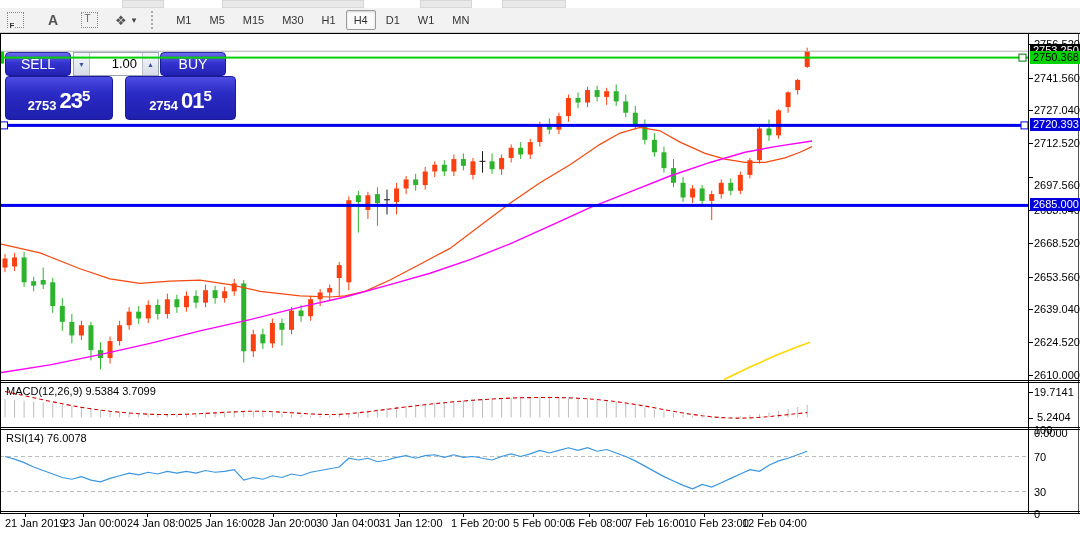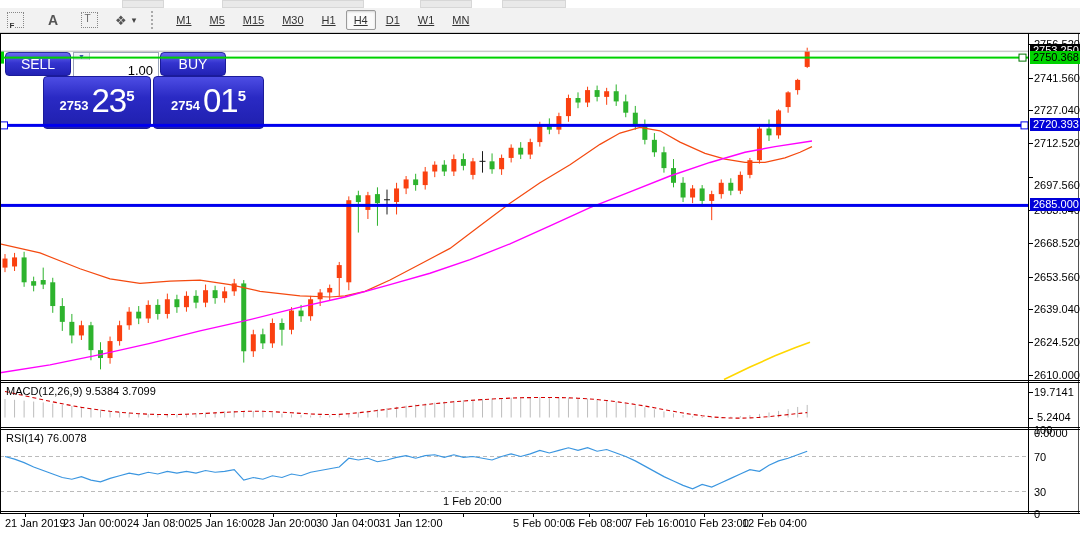--- a/index.html
+++ b/index.html
@@ -11,36 +11,36 @@
   .topstrip .sliver{position:absolute;top:0;height:6px;background:#e9e9e9;border:1px solid #d7d7d7;}
   
   #toolbar{position:absolute;top:8px;left:0;width:1080px;height:24px;background:#f2f2f2;
            border-bottom:1px solid #cfcfcf;display:flex;align-items:center;}
   .tbtn{height:20px;min-width:20px;margin:0 2px;display:flex;align-items:center;justify-content:center;
         color:#555;font-size:13px;border:1px solid transparent;border-radius:2px;cursor:default;}
   .icon-box{width:15px;height:14px;border:1px dotted #888;position:relative;color:#666;}
   .icon-box .f{position:absolute;left:1px;bottom:-3px;font-size:8px;font-weight:bold;color:#333;background:#f2f2f2;padding:0 1px;}
   .icon-box .t{position:absolute;left:3px;top:0px;font-size:10px;color:#666;}
   .grip{width:6px;height:18px;border-left:2px dotted #aaa;margin:0 8px 0 12px;}
-  .tf{font-size:11px;color:#333;padding:3px 7px;margin:0 1px;border:1px solid transparent;border-radius:2px;text-decoration:underline;}
+  .tf{font-size:11px;color:#333;padding:3px 7px;margin:0 1px;border:1px solid transparent;border-radius:2px;}
   .tf.active{background:#fafafa;border:1px solid #9a9a9a;box-shadow:inset 0 1px 2px rgba(0,0,0,.15);}
   
   #chartwin{position:absolute;top:33px;left:0;width:1080px;height:504px;background:#fff;}
   #symbolrow{position:absolute;top:6px;left:6px;font-size:11px;color:#000;font-weight:bold;}
   #symbolrow .arr{font-size:8px;margin-right:4px;}
   
   #panel{position:absolute;top:19px;left:5px;width:245px;height:63px;}
   .bluebtn{background:linear-gradient(#6b6bf2,#3434cf 45%,#2222b4);border:1px solid #1b1b9a;border-radius:4px;
            color:#fff;display:flex;align-items:center;justify-content:center;font-size:14px;}
   .pricebox{background:linear-gradient(#4d4de4,#2a2ac4 40%,#1f1fae);border:1px solid #1b1b9a;border-radius:4px;
-            color:#fff;display:flex;align-items:flex-end;justify-content:center;padding-bottom:12px;margin-left:38px;}
+            color:#fff;display:flex;align-items:flex-end;justify-content:center;padding-bottom:3px;}
   .pfx{font-size:13px;font-weight:bold;margin-right:3px;line-height:20px;}
-  .big{font-size:33px;font-weight:normal;line-height:30px;letter-spacing:-1px;text-align:right;}
+  .big{font-size:22px;font-weight:bold;line-height:30px;letter-spacing:-1px;text-align:right;}
   .sup{font-size:15px;font-weight:bold;position:relative;top:-12px;}
-  #volwrap{position:absolute;top:0;left:68px;width:84px;height:22px;display:flex;border:1px solid #9aa4b8;background:#fff;flex-direction:column;}
+  #volwrap{position:absolute;top:0;left:68px;width:84px;height:22px;display:flex;border:1px solid #9aa4b8;background:#fff;}
   .spin{width:15px;background:linear-gradient(#f4f6fa,#d8dde8);display:flex;align-items:center;justify-content:center;
         font-size:7px;color:#3a57a8;border:0;border-right:1px solid #b8c0d0;}
   .spin.up{border-right:0;border-left:1px solid #b8c0d0;}
   #volume{flex:1;font-size:13px;color:#000;text-align:right;padding:3px 5px 0 0;background:#fff;}
   
   .ticklabel{position:absolute;left:1034px;font-size:11px;color:#000;white-space:nowrap;}
   .badge{position:absolute;left:1030px;width:49px;height:13px;line-height:13px;font-size:11px;text-align:left;padding-left:3px;}
   .datelabel{position:absolute;top:517px;font-size:11px;color:#000;white-space:nowrap;}
   .panelabel{position:absolute;font-size:11px;color:#000;}
   svg{position:absolute;top:0;left:0;}
@@ -104,21 +104,21 @@
           </div>
     </div>
     <div class="bluebtn abs" style="top:0;left:155px;width:64px;height:22px;">
       <span>BUY</span>
     </div>
     <div class="pricebox abs" style="top:24px;left:0;width:106px;height:39px;">
       <span class="pfx">2753</span>
       <span class="big">23</span>
       <span class="sup">5</span>
     </div>
-    <div class="pricebox abs" style="top:24px;left:110px;width:109px;height:39px;">
+    <div class="pricebox abs" style="top:24px;left:120px;width:109px;height:39px;">
       <span class="pfx">2754</span>
       <span class="big">01</span>
       <span class="sup">5</span>
     </div>
   </div>
 </div>
 
 <svg id="chart-svg" width="1080" height="537" viewBox="0 0 1080 537">
       <rect x="0" y="51.09387796887793" width="1028" height="1" fill="#c8c8c8"></rect>
       <g>
@@ -460,21 +460,21 @@
       <div class="badge" style="left: 1030px; top: 50.6104px; background: rgb(0, 210, 0); color: rgb(0, 0, 0); z-index: 3;">2750.368</div>
       <div class="badge" style="left: 1030px; top: 118.388px; background: rgb(0, 0, 216); color: rgb(255, 255, 255);">2720.393</div>
       <div class="badge" style="left: 1030px; top: 198.416px; background: rgb(0, 0, 216); color: rgb(255, 255, 255);">2685.000</div>
       <div class="datelabel" style="left: 5px; top: 517px;">21 Jan 2019</div>
       <div class="datelabel" style="left: 63px; top: 517px;">23 Jan 00:00</div>
       <div class="datelabel" style="left: 127px; top: 517px;">24 Jan 08:00</div>
       <div class="datelabel" style="left: 190px; top: 517px;">25 Jan 16:00</div>
       <div class="datelabel" style="left: 253px; top: 517px;">28 Jan 20:00</div>
       <div class="datelabel" style="left: 316px; top: 517px;">30 Jan 04:00</div>
       <div class="datelabel" style="left: 379px; top: 517px;">31 Jan 12:00</div>
-      <div class="datelabel" style="left: 443px; top: 495px;">1 Feb 20:00</div>
+      <div class="datelabel" style="left: 443px; top: 517px; padding-left: 8px;">1 Feb 20:00</div>
       <div class="datelabel" style="left: 513px; top: 517px;">5 Feb 00:00</div>
       <div class="datelabel" style="left: 569px; top: 517px;">6 Feb 08:00</div>
       <div class="datelabel" style="left: 626px; top: 517px;">7 Feb 16:00</div>
       <div class="datelabel" style="left: 684px; top: 517px;">10 Feb 23:00</div>
       <div class="datelabel" style="left: 742px; top: 517px;">12 Feb 04:00</div>
     </div>
 
 </div>
 
 </body></html>

